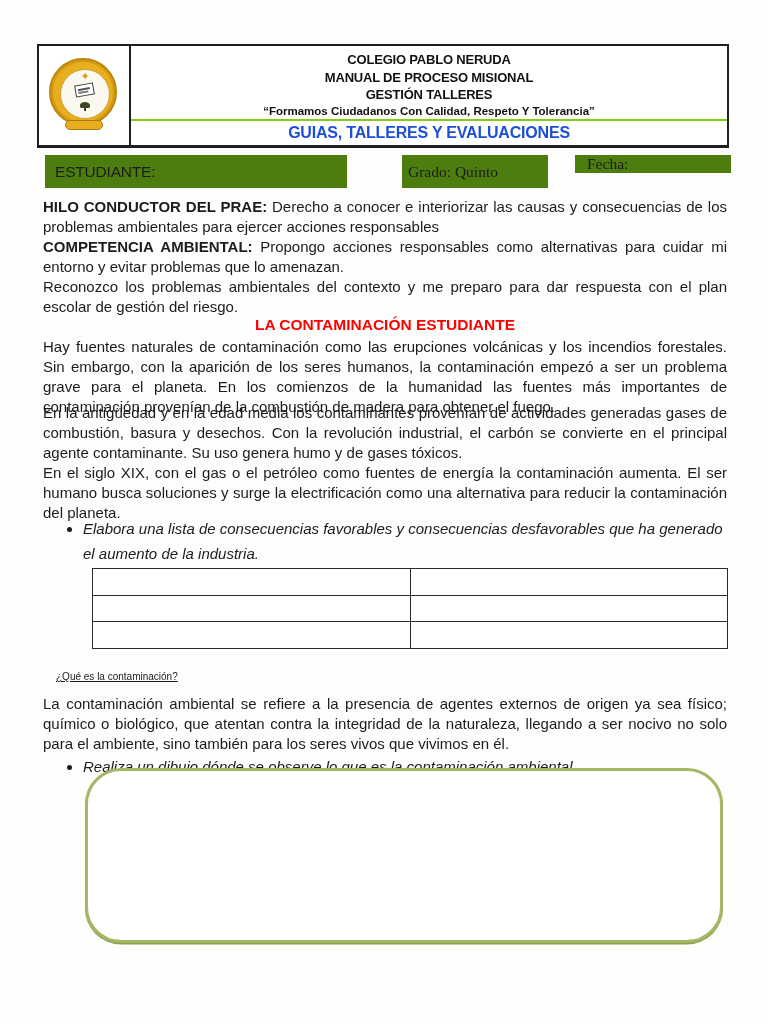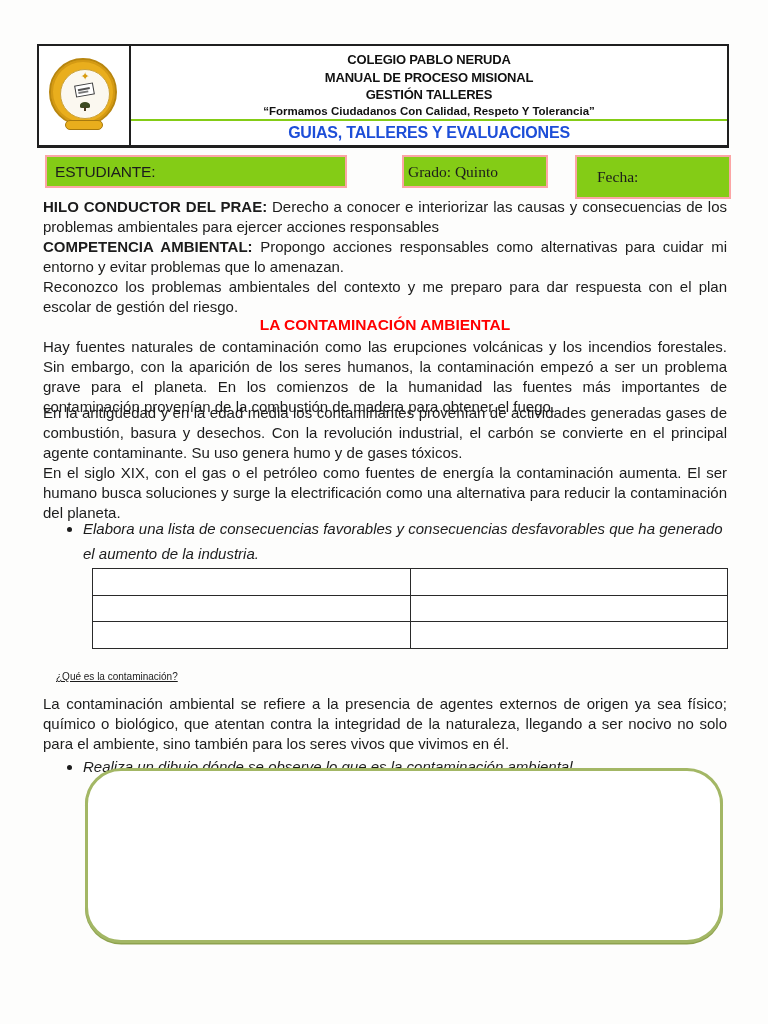--- a/index.html
+++ b/index.html
@@ -59,24 +59,24 @@
     position:absolute;left:19px;top:32px;width:10px;height:6px;
     background:#3c4a22;border-radius:50% 50% 20% 20%;
   }
   .crest-tree:after{content:"";position:absolute;left:4px;top:5px;width:2px;height:4px;background:#4a3a20;}
   .crest-ribbon{
     position:absolute;left:17px;top:62px;width:38px;height:10px;
     background:#e9ae1d;border:1.5px solid #a87a0e;border-radius:5px;box-sizing:border-box;
   }
 
   
-  .fillbox{position:absolute;border:2px solid #fca5a5;background:#84cc16;box-sizing:border-box;display:flex;align-items:center;}
+  .fillbox{position:absolute;border:2px solid #4d7c0f;background:#4d7c0f;box-sizing:border-box;display:flex;align-items:center;}
   .box-student{left:45px;top:155px;width:302px;height:33px;padding-left:8px;font-size:15.5px;letter-spacing:-0.2px;}
   .box-grade{left:402px;top:155px;width:146px;height:33px;padding-left:4px;font-family:"Liberation Serif","DejaVu Serif",serif;font-size:15.5px;}
-  .box-date{left:575px;top:155px;width:156px;height:44px;padding-left:20px;font-family:"Liberation Serif","DejaVu Serif",serif;font-size:15.5px;}
+  .box-date{left:575px;top:155px;width:156px;height:18px;padding-left:10px;font-family:"Liberation Serif","DejaVu Serif",serif;font-size:15.5px;}
 
   
   .blk{position:absolute;left:43px;width:684px;font-size:15px;line-height:20px;text-align:justify;}
   .b{font-weight:bold;}
   .red-title{
     position:absolute;left:43px;width:684px;top:316px;
     text-align:center;font-weight:bold;font-size:15.5px;color:#ff0000;
   }
   .qtitle{
     position:absolute;left:56px;top:671px;
@@ -139,21 +139,21 @@
   <div class="fillbox box-date">
     <span>Fecha:</span>
   </div>
 
   <div class="blk" style="top:197px">
     <p style="margin:0"><span class="b">HILO CONDUCTOR DEL PRAE:</span><span> Derecho a conocer e interiorizar las causas y consecuencias de los problemas ambientales para ejercer acciones responsables</span></p>
     <p style="margin:0"><span class="b">COMPETENCIA AMBIENTAL:</span><span> Propongo acciones responsables como alternativas para cuidar mi entorno y evitar problemas que lo amenazan.</span></p>
     <p style="margin:0">Reconozco los problemas ambientales del contexto y me preparo para dar respuesta con el plan escolar de gestión del riesgo.</p>
   </div>
 
-  <div class="red-title">LA CONTAMINACIÓN AMBIENTAL</div>
+  <div class="red-title">LA CONTAMINACIÓN ESTUDIANTE</div>
 
   <div class="blk" style="top:337px">Hay fuentes naturales de contaminación como las erupciones volcánicas y los incendios forestales. Sin embargo, con la aparición de los seres humanos, la contaminación empezó a ser un problema grave para el planeta. En los comienzos de la humanidad las fuentes más importantes de contaminación provenían de la combustión de madera para obtener el fuego.</div>
   <div class="blk" style="top:403px">En la antigüedad y en la edad media los contaminantes provenían de actividades generadas gases de combustión, basura y desechos. Con la revolución industrial, el carbón se convierte en el principal agente contaminante. Su uso genera humo y de gases tóxicos.</div>
   <div class="blk" style="top:463px">En el siglo XIX, con el gas o el petróleo como fuentes de energía la contaminación aumenta. El ser humano busca soluciones y surge la electrificación como una alternativa para reducir la contaminación del planeta.</div>
 
   <div class="blk" style="top:512px">
     <ul class="blist">
       <li>Elabora una lista de consecuencias favorables y consecuencias desfavorables que ha generado el aumento de la industria.</li>
     </ul>
   </div>

